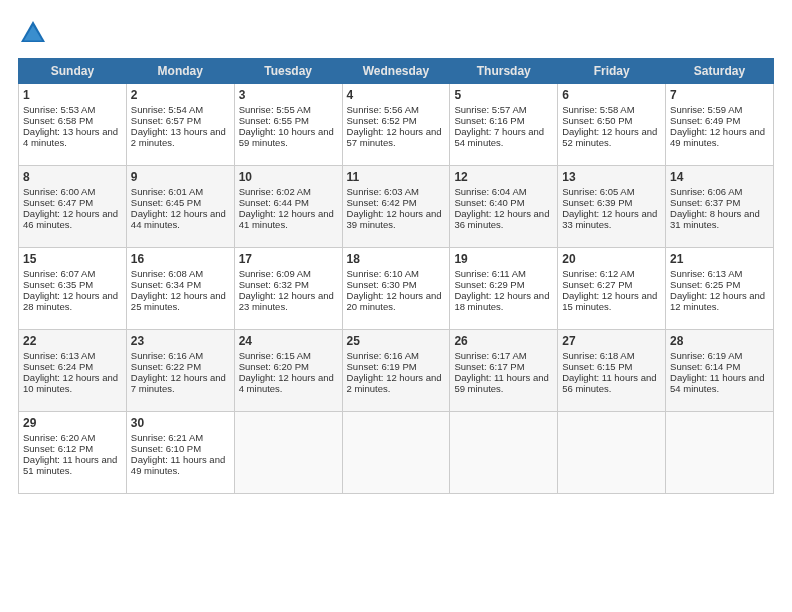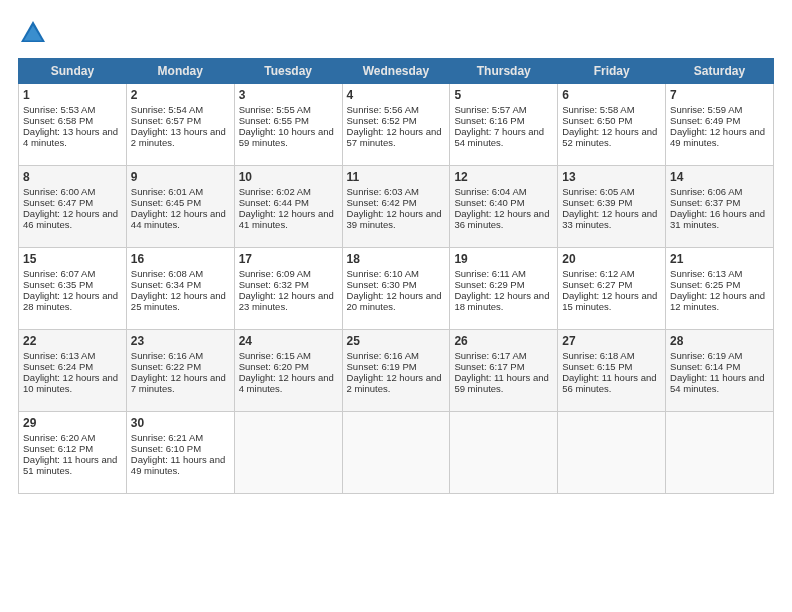--- a/index.html
+++ b/index.html
@@ -201,21 +201,21 @@
           <td>
       <span class="day-num">13</span>
       <span>Sunrise: 6:05 AM</span><br>
       <span>Sunset: 6:39 PM</span><br>
       <span>Daylight: 12 hours and 33 minutes.</span>
     </td>
           <td>
       <span class="day-num">14</span>
       <span>Sunrise: 6:06 AM</span><br>
       <span>Sunset: 6:37 PM</span><br>
-      <span>Daylight: 16 hours and 31 minutes.</span>
+      <span>Daylight: 8 hours and 31 minutes.</span>
     </td>
         </tr>
         <tr>
           <td>
       <span class="day-num">15</span>
       <span>Sunrise: 6:07 AM</span><br>
       <span>Sunset: 6:35 PM</span><br>
       <span>Daylight: 12 hours and 28 minutes.</span>
     </td>
           <td>

